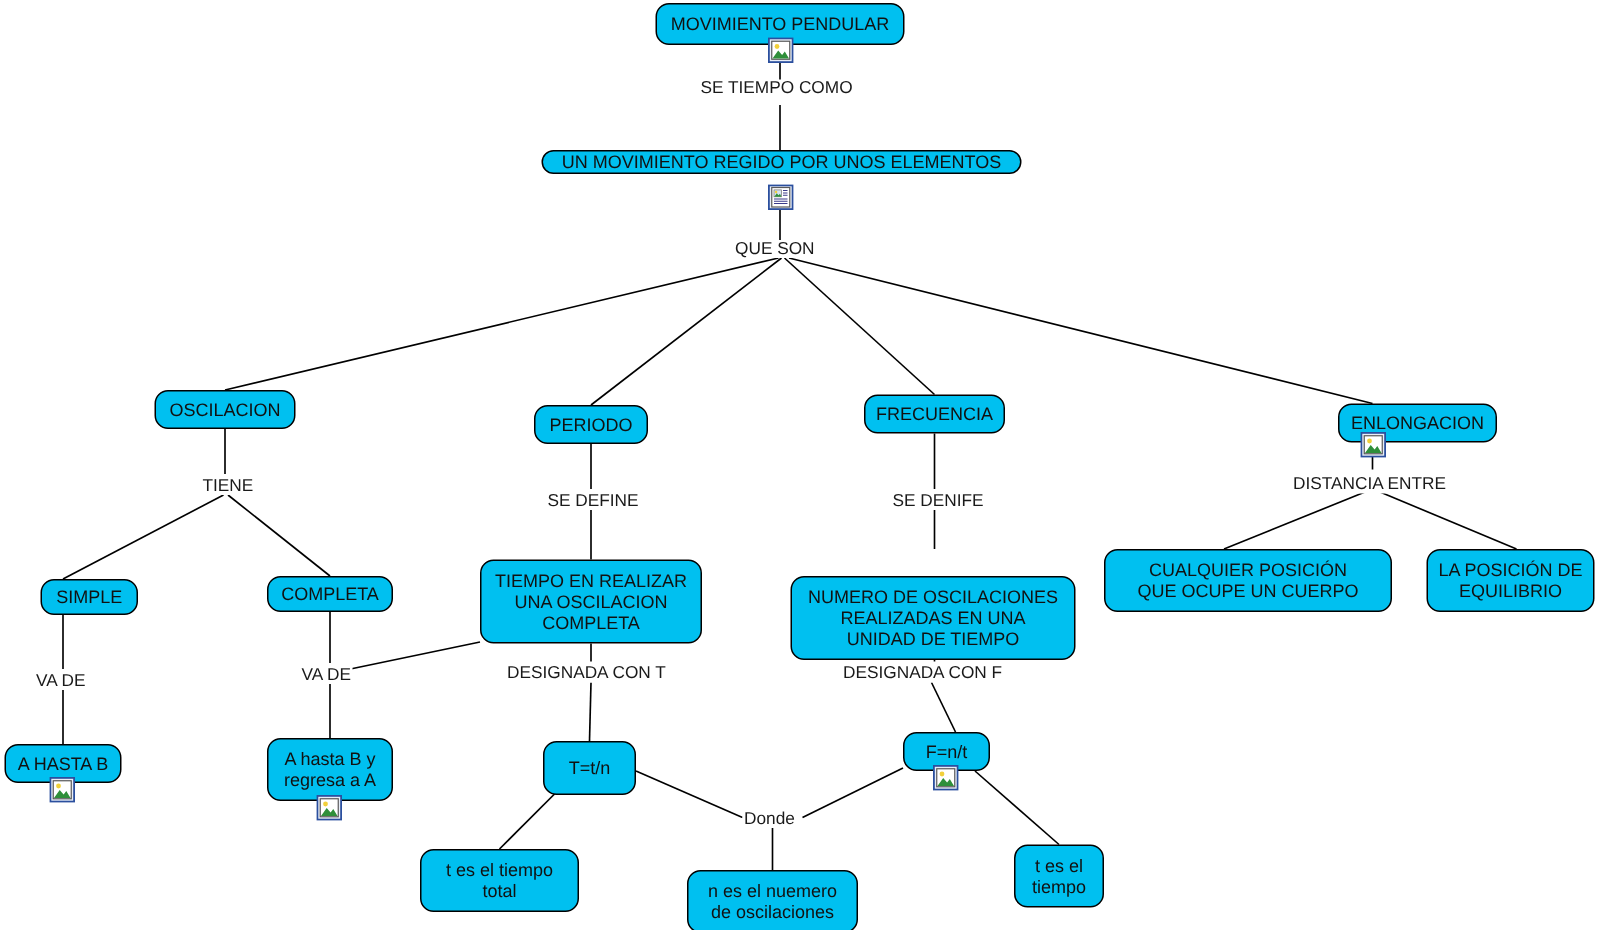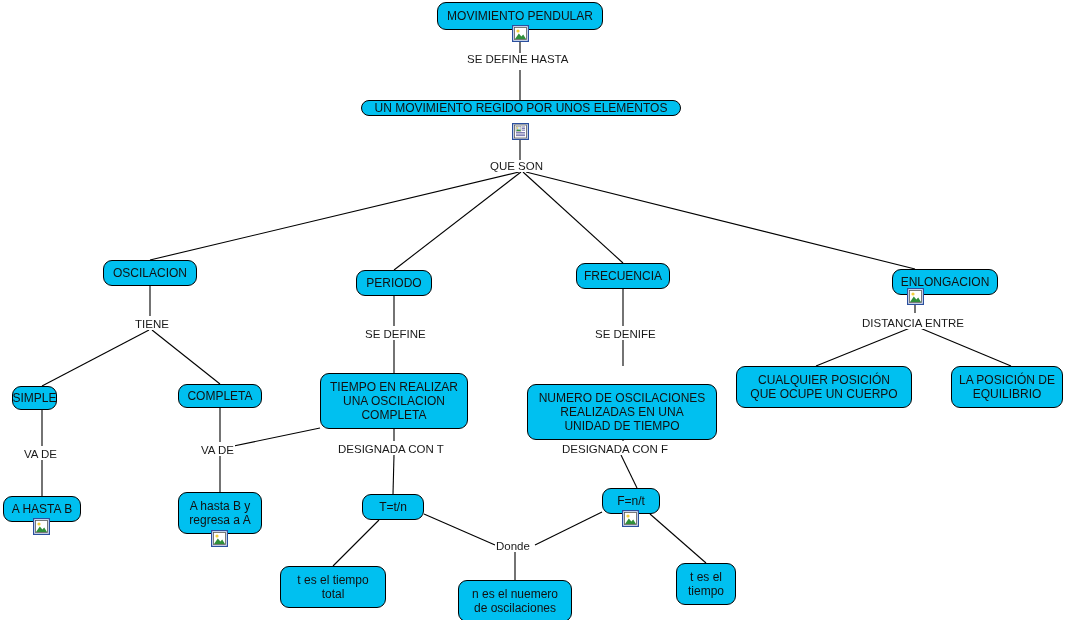--- a/index.html
+++ b/index.html
@@ -98,46 +98,46 @@
       <polyline points="920,328 1011,366" fill="none" stroke="#000000" stroke-width="1.1"></polyline>
     </svg>
 
   <div id="nodes-layer">
       <div class="node sz-lg" style="left: 437px; top: 2px; width: 166px; height: 28px;">MOVIMIENTO PENDULAR</div>
       <div class="node sz-lg" style="left: 361px; top: 100px; width: 320px; height: 16px;">UN MOVIMIENTO REGIDO POR UNOS ELEMENTOS</div>
       <div class="node sz-md" style="left: 103px; top: 260px; width: 94px; height: 26px;">OSCILACION</div>
       <div class="node sz-md" style="left: 356px; top: 270px; width: 76px; height: 26px;">PERIODO</div>
       <div class="node sz-md" style="left: 576px; top: 263px; width: 94px; height: 26px;">FRECUENCIA</div>
       <div class="node sz-md" style="left: 862px; top: 269px; width: 106px; height: 26px; margin-left: 30px;">ENLONGACION</div>
-      <div class="node sz-md" style="left: 12px; top: 386px; width: 45px; height: 24px;">SIMPLE</div>
+      <div class="node sz-md" style="left: 27px; top: 386px; width: 65px; height: 24px;">SIMPLE</div>
       <div class="node sz-md" style="left: 178px; top: 384px; width: 84px; height: 24px;">COMPLETA</div>
       <div class="node sz-md" style="left: 320px; top: 373px; width: 148px; height: 56px;">TIEMPO EN REALIZAR
 UNA OSCILACION
 COMPLETA</div>
       <div class="node sz-md" style="left: 527px; top: 366px; width: 190px; height: 56px; margin-top: 18px;">NUMERO DE OSCILACIONES
 REALIZADAS EN UNA
 UNIDAD DE TIEMPO</div>
-      <div class="node sz-md" style="left: 736px; top: 366px; width: 176px; height: 42px;">CUALQUIER POSICIÓN
+      <div class="node sz-md" style="left: 736px; top: 366px; width: 192px; height: 42px;">CUALQUIER POSICIÓN
 QUE OCUPE UN CUERPO</div>
       <div class="node sz-md" style="left: 951px; top: 366px; width: 112px; height: 42px;">LA POSICIÓN DE
 EQUILIBRIO</div>
       <div class="node sz-md" style="left: 3px; top: 496px; width: 78px; height: 26px;">A HASTA B</div>
       <div class="node sz-md" style="left: 178px; top: 492px; width: 84px; height: 42px;">A hasta B y
 regresa a A</div>
-      <div class="node sz-md" style="left: 362px; top: 494px; width: 62px; height: 26px;">T=t/n</div>
+      <div class="node sz-md" style="left: 362px; top: 494px; width: 62px; height: 36px;">T=t/n</div>
       <div class="node sz-md" style="left: 602px; top: 488px; width: 58px; height: 26px;">F=n/t</div>
       <div class="node sz-md" style="left: 280px; top: 566px; width: 106px; height: 42px;">t es el tiempo
 total</div>
       <div class="node sz-md" style="left: 458px; top: 580px; width: 114px; height: 42px;">n es el nuemero
 de oscilaciones</div>
       <div class="node sz-md" style="left: 676px; top: 563px; width: 60px; height: 42px;">t es el
 tiempo</div>
     </div>
   <div id="labels-layer">
-      <div class="edge-label" style="left: 466px; top: 53px;">SE DEFINE HASTA</div>
+      <div class="edge-label" style="left: 466px; top: 53px;">SE TIEMPO COMO</div>
       <div class="edge-label" style="left: 489px; top: 160px;">QUE SON</div>
       <div class="edge-label" style="left: 134px; top: 318px;">TIENE</div>
       <div class="edge-label" style="left: 364px; top: 328px;">SE DEFINE</div>
       <div class="edge-label" style="left: 594px; top: 328px;">SE DENIFE</div>
       <div class="edge-label" style="left: 861px; top: 317px;">DISTANCIA ENTRE</div>
       <div class="edge-label" style="left: 23px; top: 448px;">VA DE</div>
       <div class="edge-label" style="left: 200px; top: 444px;">VA DE</div>
       <div class="edge-label" style="left: 337px; top: 443px;">DESIGNADA CON T</div>
       <div class="edge-label" style="left: 561px; top: 443px;">DESIGNADA CON F</div>
       <div class="edge-label" style="left: 495px; top: 540px;">Donde</div>

